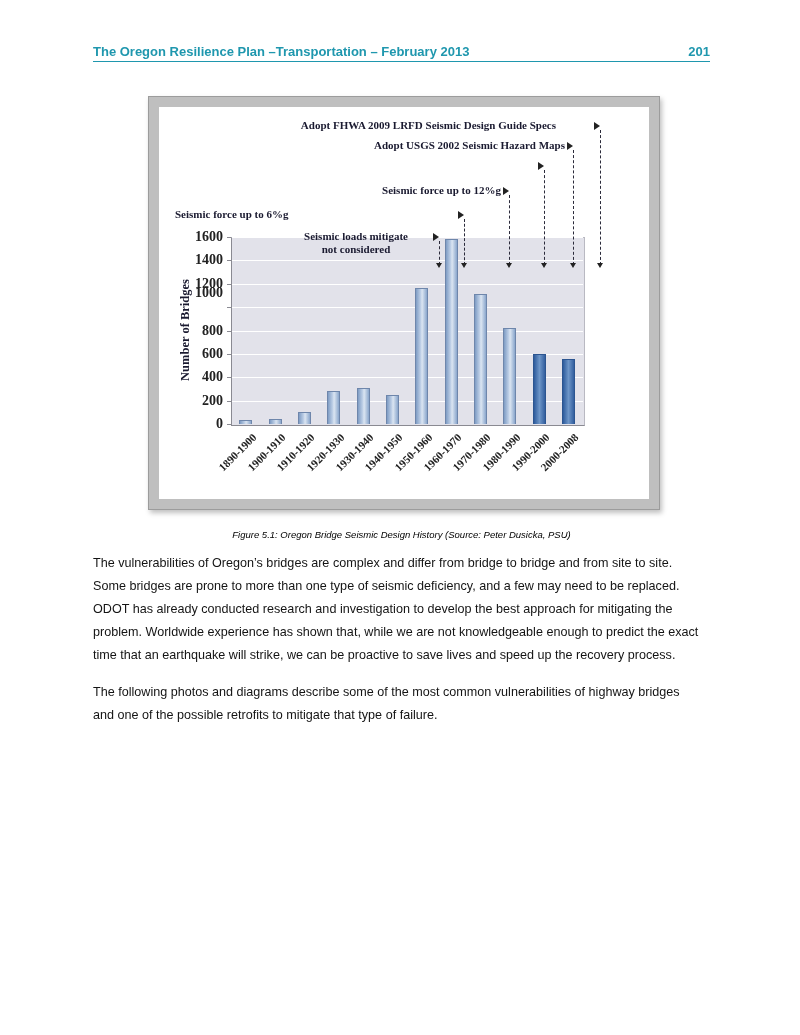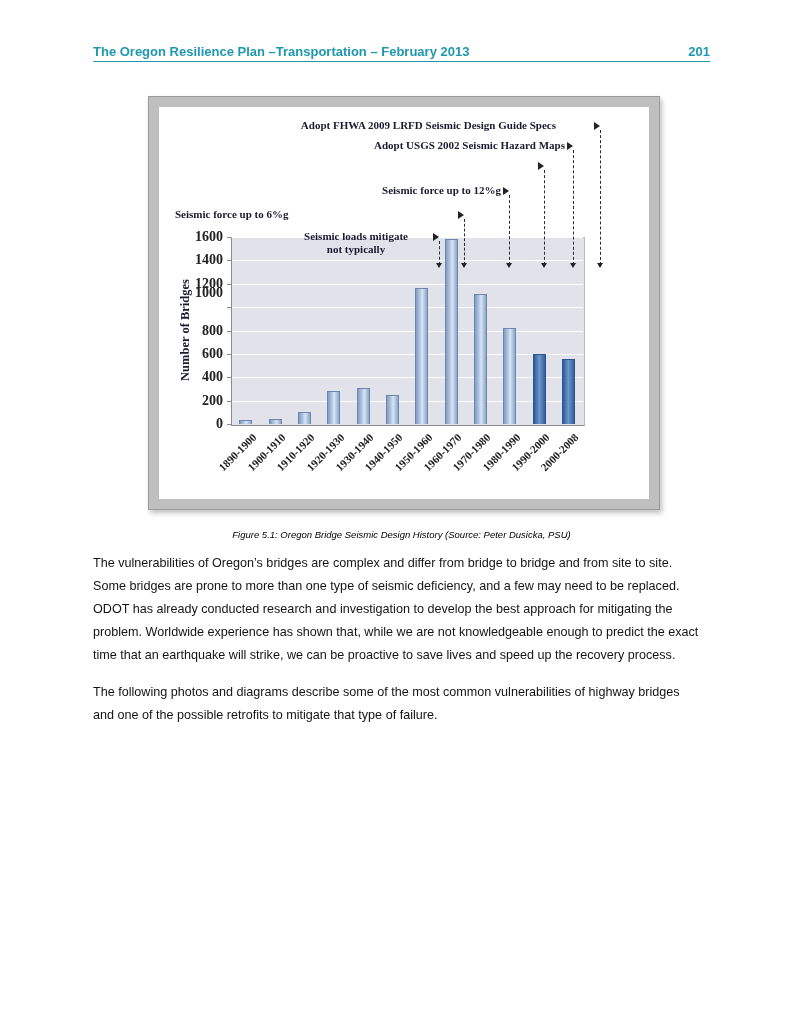--- a/index.html
+++ b/index.html
@@ -170,21 +170,21 @@
         <div class="vdash" style="left: 350px; top: 88px; height: 70px;"></div>
         <div class="arrow-down" style="left: 347px; top: 156px;"></div>
         <div class="anno" style="left: 16px; top: 101px; width: 297px; text-align: left;">
           <div>Seismic force up to 6%g</div>
         </div>
         <div class="arrow-right" style="left: 299px; top: 104px;"></div>
         <div class="vdash" style="left: 305px; top: 112px; height: 46px;"></div>
         <div class="arrow-down" style="left: 302px; top: 156px;"></div>
         <div class="anno" style="left: 122px; top: 123px; width: 150px; text-align: center;">
           <div>Seismic loads mitigate</div>
-          <div>not typically</div>
+          <div>not considered</div>
         </div>
         <div class="arrow-right" style="left: 274px; top: 126px;"></div>
         <div class="vdash" style="left: 280px; top: 134px; height: 24px;"></div>
         <div class="arrow-down" style="left: 277px; top: 156px;"></div>
       </div>
   </div>
 
   <div class="figure-caption">Figure 5.1: Oregon Bridge Seismic Design History (Source: Peter Dusicka, PSU)</div>
 
   <div class="body-text">

